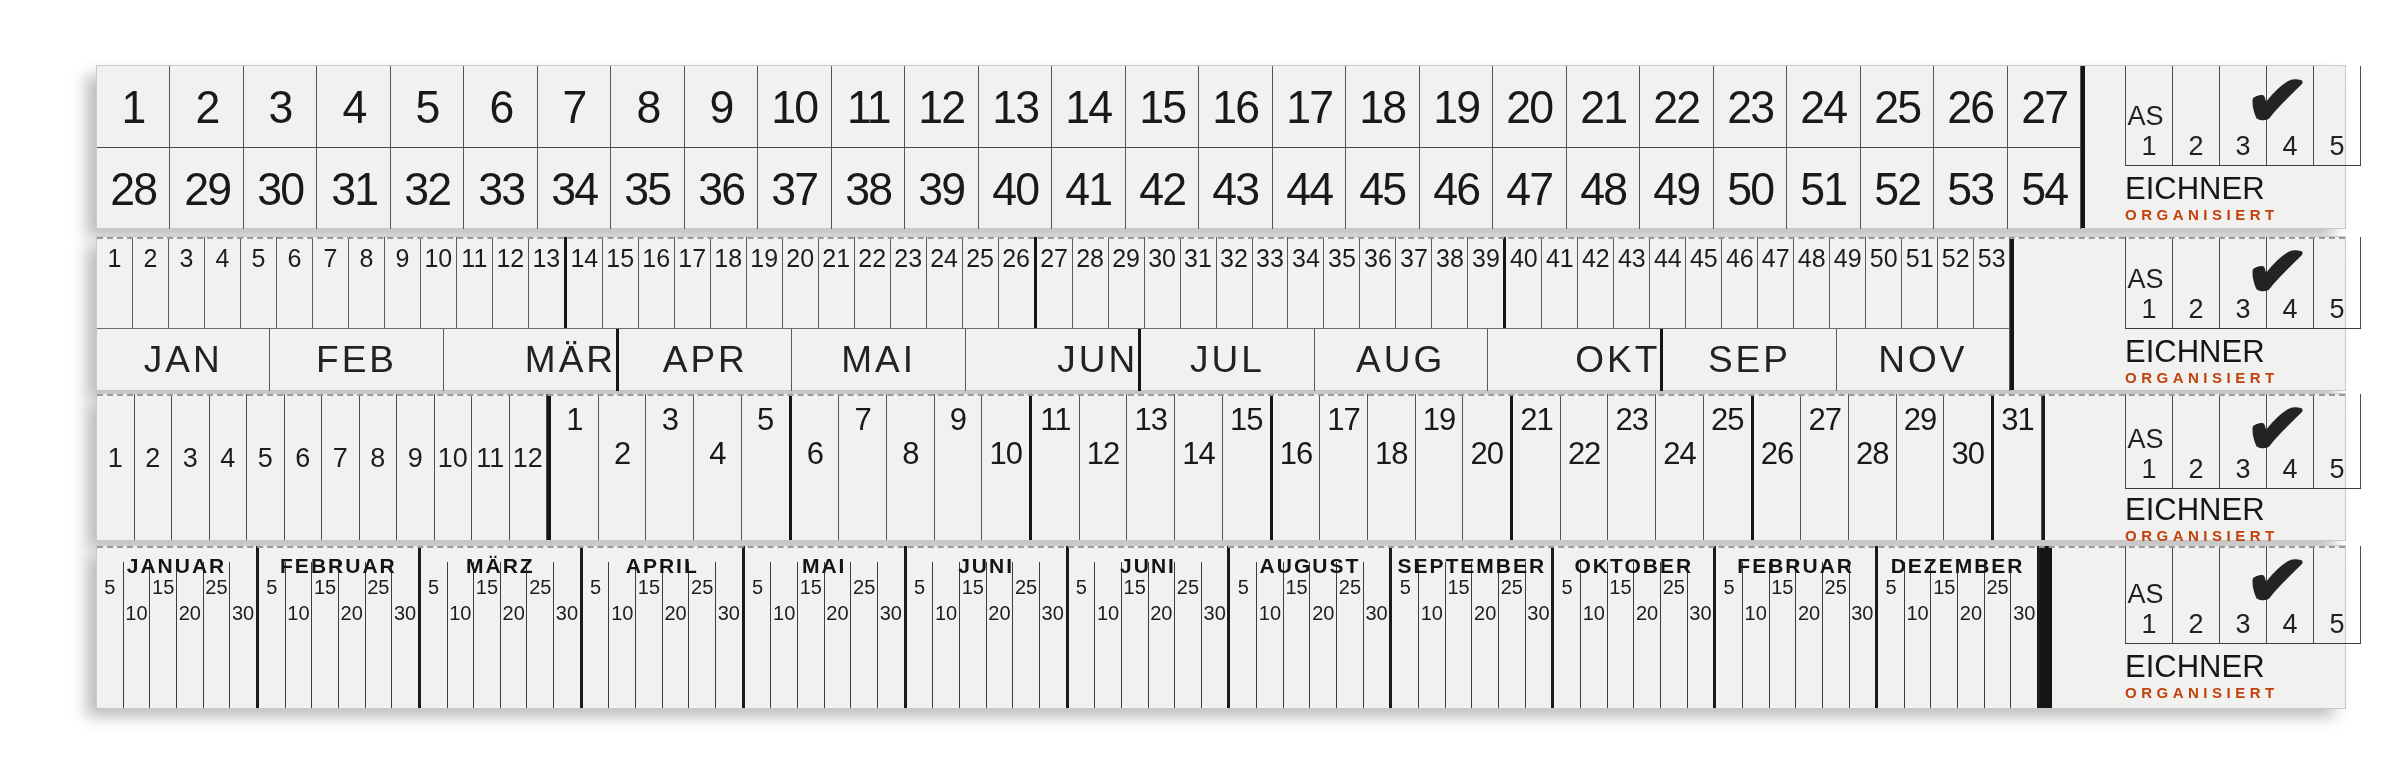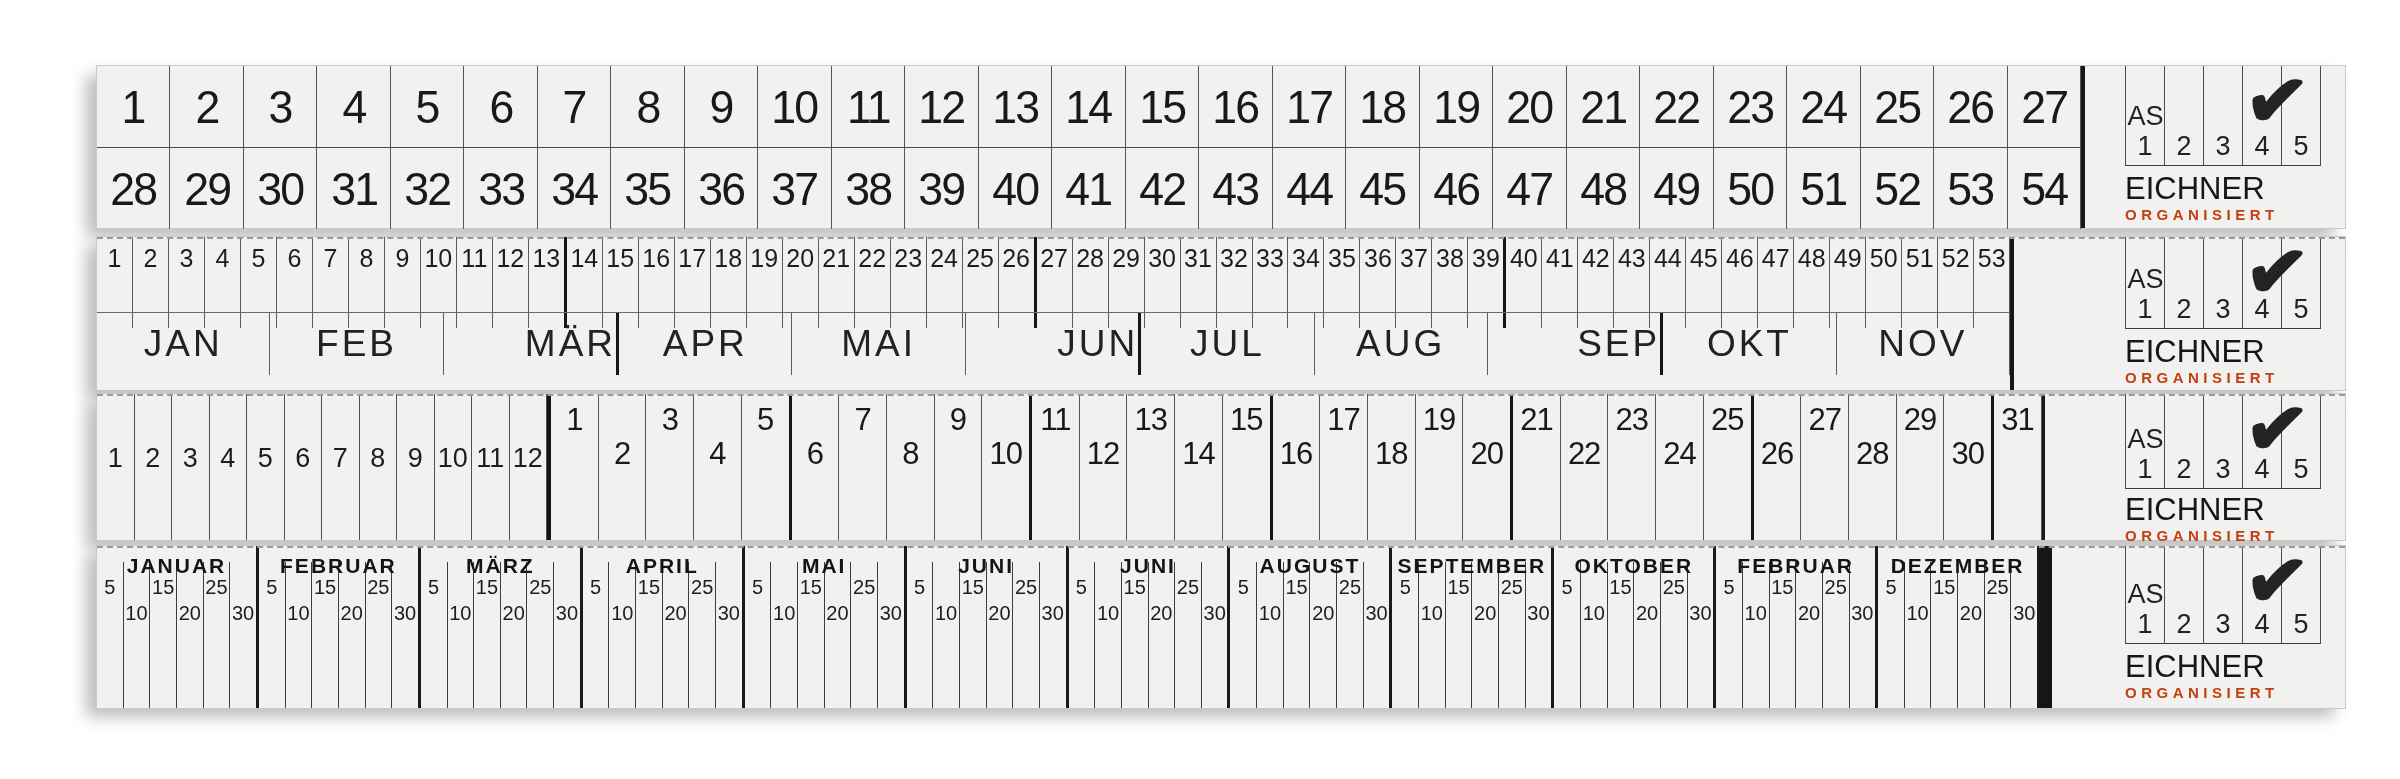--- a/index.html
+++ b/index.html
@@ -23,21 +23,21 @@
   #s1 .r1{top:0;border-bottom:1px solid #4a4a4a;}
   #s1 .r2{top:82px;}
   .s1cell{flex:1;border-right:1px solid #565656;display:flex;align-items:center;justify-content:center;}
   .s1cell span{font-size:47px;letter-spacing:-2px;color:#191919;transform:scaleX(.95);}
   
   #s2{top:237px;height:153px;}
   .s2weeks{position:absolute;left:0;top:0;width:1913px;height:91px;display:flex;}
   .wkcell{flex:1;border-right:1px solid #5a5a5a;position:relative;}
   .wkcell span{position:absolute;top:7px;left:0;right:0;text-align:center;font-size:25px;color:#1d1d1d;}
   .wkcell:nth-child(13),.wkcell:nth-child(26),.wkcell:nth-child(39){border-right:3px solid #161616;}
-  .s2months{position:absolute;left:0;top:75px;width:1913px;height:62px;display:flex;border-top:1px solid #6b6b6b;}
+  .s2months{position:absolute;left:0;top:91px;width:1913px;height:62px;display:flex;border-top:1px solid #6b6b6b;}
   .moncell{flex:1;border-right:1px solid #5a5a5a;display:flex;align-items:center;justify-content:center;}
   .moncell:nth-child(3n){border-right:3px solid #161616;justify-content:flex-end;}
   .moncell span{font-size:37px;letter-spacing:3px;color:#222;}
   
   #s3{top:394px;height:146px;}
   .s3months{position:absolute;left:0;top:0;width:450px;height:100%;display:flex;}
   .m3cell{flex:1;border-right:1px solid #4f4f4f;display:flex;align-items:center;justify-content:center;}
   .m3cell span{font-size:27px;color:#1d1d1d;padding-bottom:18px;}
   .s3days{position:absolute;left:454px;top:0;width:1491px;height:100%;display:flex;border-right:3px solid #1a1a1a;}
   .d3cell{flex:1;border-right:1px solid #555;position:relative;}
@@ -56,21 +56,21 @@
   .t4cell span{position:absolute;left:0;right:0;text-align:center;font-size:20px;color:#1d1d1d;}
   .t4cell:nth-child(odd) span{top:14px;}
   .t4cell:nth-child(even) span{top:40px;}
   .endbar{position:absolute;left:1943px;top:0;bottom:0;width:12px;background:#161616;}
   
   .vthick{position:absolute;top:0;bottom:0;width:4px;background:#161616;}
   #s1 .vthick{left:1984px;}
   #s2 .vthick{left:1913px;}
   #s3 .vthick{left:450px;}
   
-  .asbox{position:absolute;left:2028px;width:196px;display:flex;border-bottom:1px solid #3c3c3c;}
+  .asbox{position:absolute;left:2028px;width:236px;display:flex;border-bottom:1px solid #3c3c3c;}
   #s1 .asbox{top:0;height:99px;}
   #s2 .asbox{top:0;height:91px;}
   #s3 .asbox{top:0;height:94px;}
   #s4 .asbox{top:0;height:97px;}
   .ascell{flex:1;border-left:1px solid #4c4c4c;display:flex;align-items:flex-end;justify-content:center;}
   .ascell:last-child{border-right:1px solid #4c4c4c;}
   .ascell span{font-size:27px;color:#222;padding-bottom:3px;}
   .aslabel{position:absolute;left:0;width:41px;bottom:33px;text-align:center;font-size:27px;color:#222;}
   .ascheck{position:absolute;left:120px;top:-4px;width:44px;text-align:center;
     font-size:76px;line-height:1;font-weight:bold;color:#232323;transform:rotate(5deg);z-index:4;}
@@ -460,24 +460,24 @@
         <div class="moncell">
           <span>JUN</span>
         </div>
         <div class="moncell">
           <span>JUL</span>
         </div>
         <div class="moncell">
           <span>AUG</span>
         </div>
         <div class="moncell">
+          <span>OKT</span>
+        </div>
+        <div class="moncell">
           <span>SEP</span>
-        </div>
-        <div class="moncell">
-          <span>OKT</span>
         </div>
         <div class="moncell">
           <span>NOV</span>
         </div>
       </div>
     <div class="vthick"></div>
     <div class="asbox">
       <div class="aslabel">AS</div>
       <div class="ascheck">✔</div>
     <div class="ascell">

